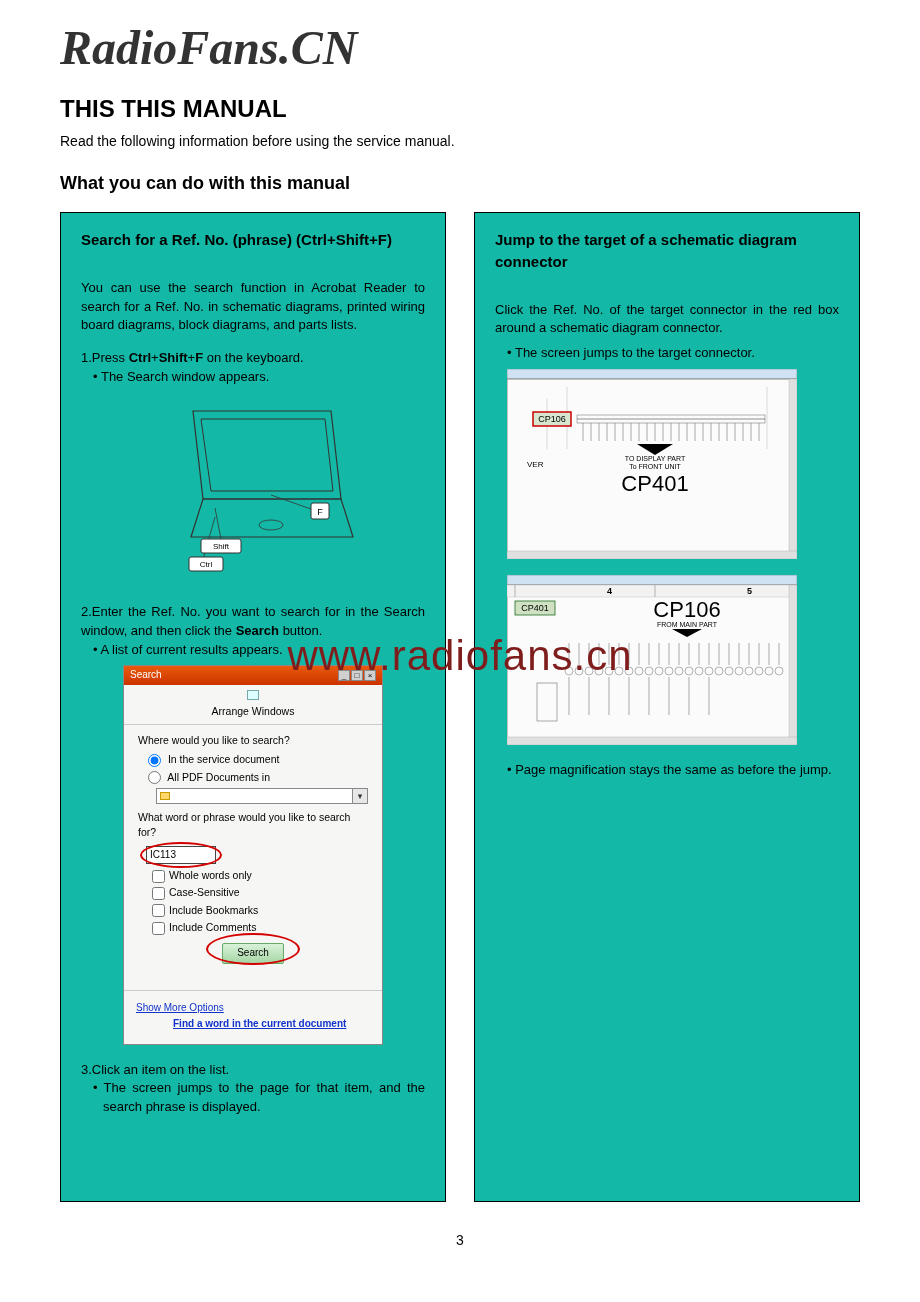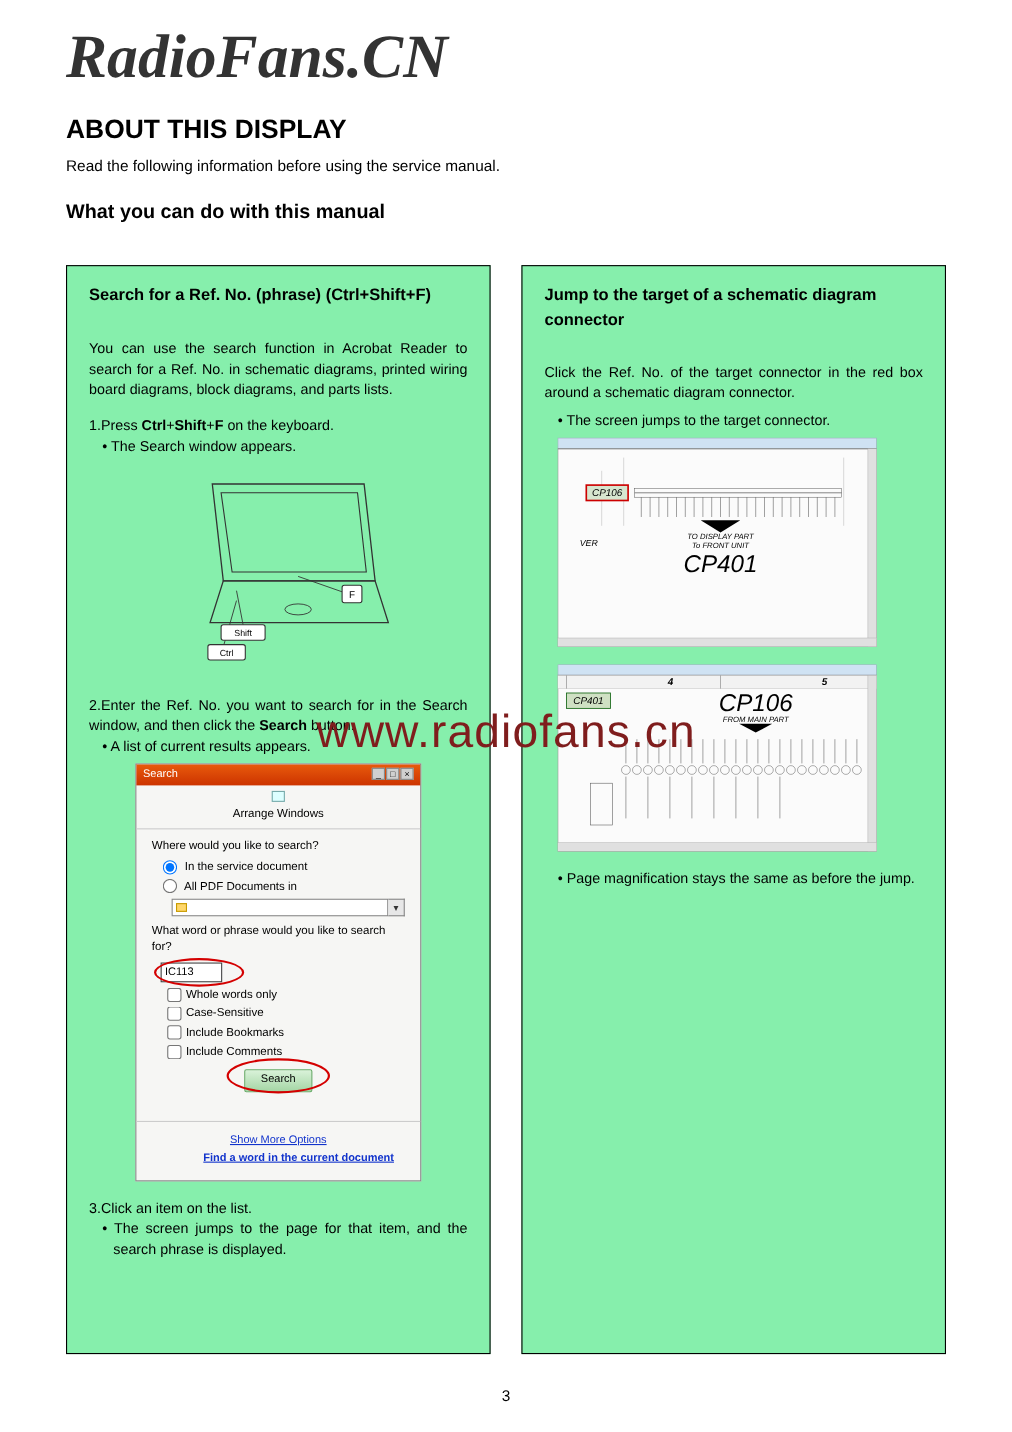--- a/index.html
+++ b/index.html
@@ -8,21 +8,21 @@
     font-family: Arial, Helvetica, sans-serif;
     color: #000;
     width: 920px;
     margin: 0 auto;
     padding: 20px 60px 40px 60px;
   }
   .watermark-top {
     font-family: "Times New Roman", Georgia, serif;
     font-style: italic;
     font-weight: bold;
-    font-size: 56px;
+    font-size: 48px;
     color: #333;
     margin-bottom: 20px;
   }
   h1 {
     font-size: 24px;
     font-weight: bold;
     margin-bottom: 10px;
   }
   .intro {
     font-size: 14px;
@@ -37,23 +37,22 @@
     display: flex;
     gap: 28px;
     position: relative;
   }
   .col {
     flex: 1;
     border: 1.5px solid #000;
     padding: 16px 20px;
     font-size: 13px;
     line-height: 1.45;
-    background: #86efac;
+    background: #14b8a6;
     min-height: 990px;
-    margin-top: 20px;
   }
   .col h3 {
     font-size: 15px;
     font-weight: bold;
     margin-bottom: 28px;
   }
   .col p { text-align: justify; }
   .col .step { margin-top: 14px; }
   .col .bullet { padding-left: 22px; text-indent: -10px; }
   .col .bullet::before { content: "• "; }
@@ -102,21 +101,21 @@
     display: flex; align-items: center; padding-left: 3px;
   }
   .sw-dropdown .dd-box .fold {
     width: 10px; height: 8px; background: #ffd76b; border: 1px solid #c79a00;
   }
   .sw-dropdown .dd-arrow {
     width: 15px; height: 16px; border: 1px solid #888; border-left: none;
     background: #e7e7e7; text-align: center; font-size: 9px; line-height: 14px; color: #333;
   }
   .sw-input {
-    width: 56px; height: 18px; border: 1px solid #444; margin: 2px 0 2px 8px;
+    width: 70px; height: 18px; border: 1px solid #444; margin: 2px 0 2px 8px;
     padding: 1px 3px; font-size: 10px; display: inline-block; background: #fff;
   }
   .oval-red {
     position: relative;
   }
   .oval-red::after {
     content: "";
     position: absolute;
     left: 2px; top: -2px;
     width: 78px; height: 22px;
@@ -138,35 +137,34 @@
   .sw-btn-row::after {
     content: "";
     position: absolute;
     left: 50%; top: -4px;
     transform: translateX(-50%);
     width: 90px; height: 28px;
     border: 2px solid #d40000;
     border-radius: 50%/50%;
     pointer-events: none;
   }
-  .sw-links { border-top: 1px solid #ccc; padding: 8px 12px 10px 12px; text-align: center; }
+  .sw-links { border-top: 1px solid #ccc; padding: 8px 12px 10px 12px; }
   .sw-links a {
     display: block;
     color: #1133cc;
     text-decoration: underline;
     font-size: 10px;
     margin: 2px 0;
   }
   .sw-links a.bold { font-weight: bold; padding-left: 37px; }
 
   
   .schematic-box {
     width: 320px;
     margin: 6px auto 10px auto;
-    font-style: italic;
   }
   .watermark-mid {
     position: absolute;
     left: 50%; top: 420px;
     transform: translateX(-50%);
     font-size: 42px;
     color: #7f1d1d;
     font-family: Arial, sans-serif;
     letter-spacing: 1px;
     pointer-events: none;
@@ -176,21 +174,21 @@
     text-align: center;
     margin-top: 30px;
     font-size: 14px;
   }
 </style>
 </head>
 <body>
 
 <div class="watermark-top">RadioFans.CN</div>
 
-<h1>ABOUT THIS DISPLAY</h1>
+<h1>THIS THIS MANUAL</h1>
 <p class="intro">Read the following information before using the service manual.</p>
 
 <h2>What you can do with this manual</h2>
 
 <div class="columns">
   <div class="watermark-mid">www.radiofans.cn</div>
 
   <div class="col">
     <h3>Search for a Ref. No. (phrase) (Ctrl+Shift+F)</h3>
     <p>You can use the search function in Acrobat Reader to search for a Ref. No. in schematic diagrams, printed wiring board diagrams, block diagrams, and parts lists.</p>

